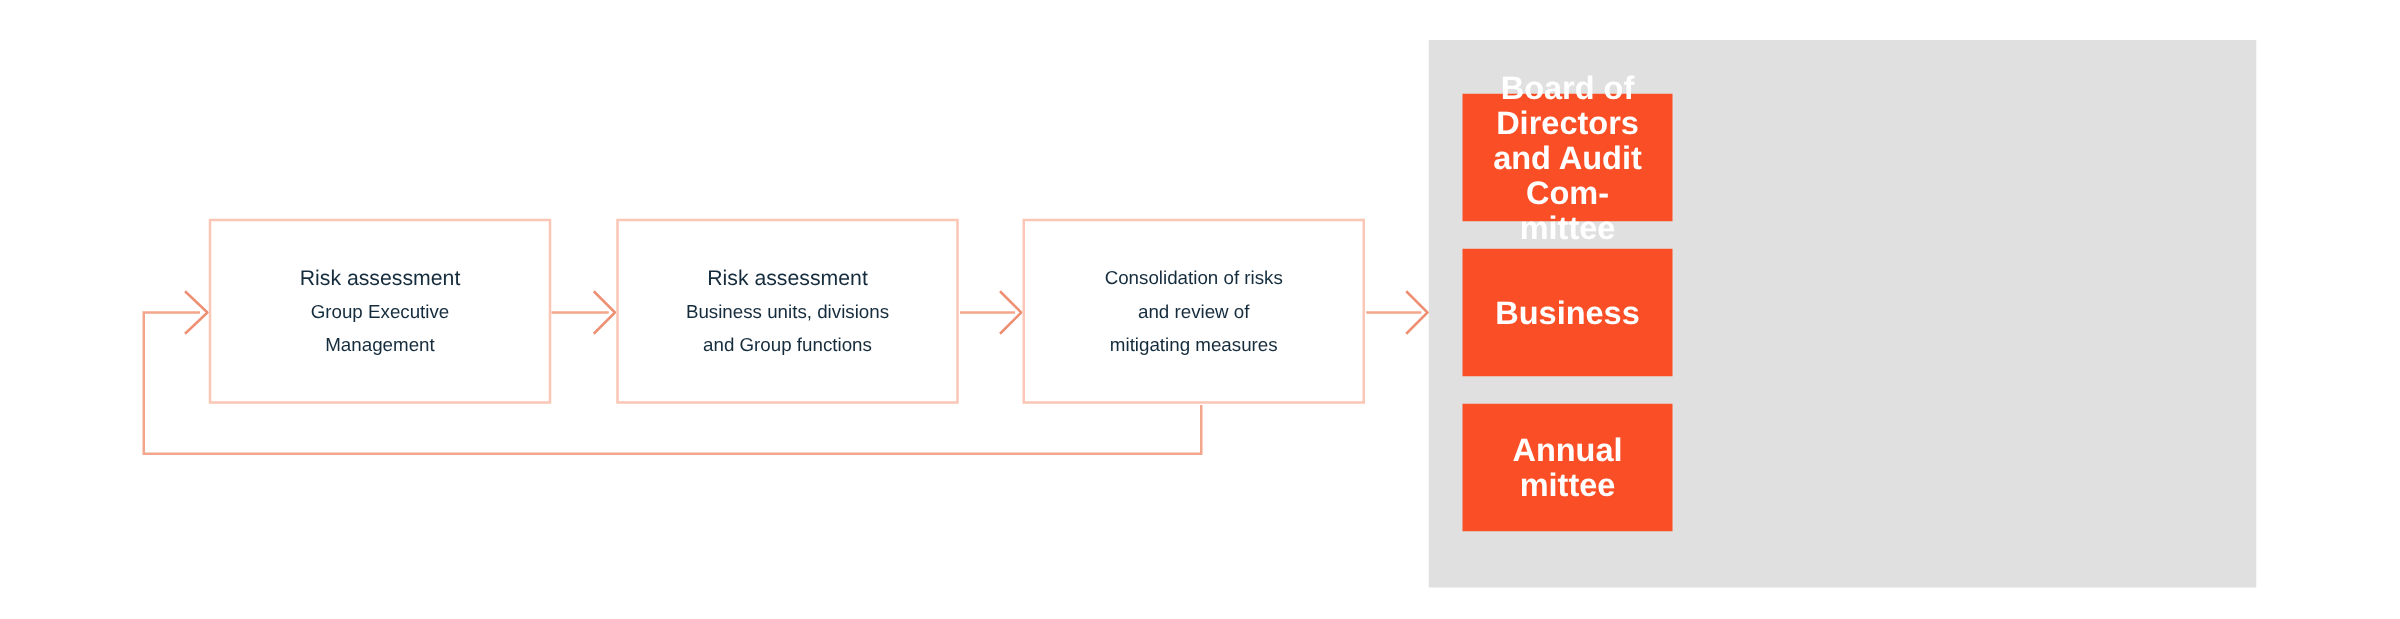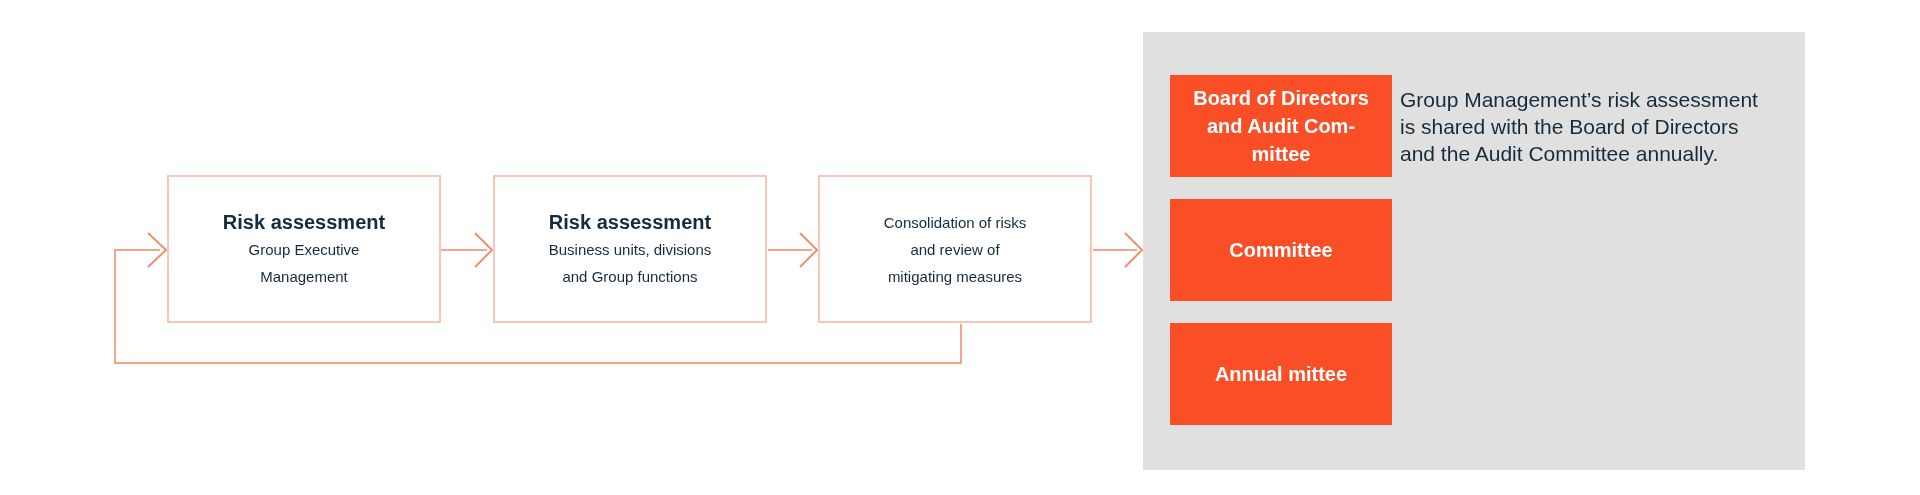--- a/index.html
+++ b/index.html
@@ -29,21 +29,21 @@
   .flow-box{
     position:absolute;top:175px;width:274px;height:148px;
     background:#ffffff;
     border:2px solid var(--box-border);
     box-sizing:border-box;
     display:flex;flex-direction:column;align-items:center;justify-content:center;
     text-align:center;
     z-index:1;
   }
   .flow-box .box-title{
-    font-size:20px;line-height:27px;font-weight:700;
+    font-size:17px;line-height:27px;font-weight:400;
     white-space:pre-line;
   }
   .flow-box .box-body{
     font-size:15px;line-height:27px;font-weight:400;
     white-space:pre-line;
   }
   #flow-box-1{left:167px;}
   #flow-box-2{left:493px;}
   #flow-box-3{left:818px;}
   .panel{
@@ -51,26 +51,26 @@
     background:var(--panel-gray);
     z-index:1;
   }
   .panel-row{
     position:absolute;left:0;width:662px;height:102px;
   }
   #panel-row-1{top:43px;}
   #panel-row-2{top:167px;}
   #panel-row-3{top:291px;}
   .panel-label{
-    position:absolute;left:27px;top:0;width:222px;height:102px;
+    position:absolute;left:27px;top:0;width:168px;height:102px;
     background:var(--accent);
     color:var(--label-text);
     display:flex;align-items:center;justify-content:center;
     text-align:center;
-    font-size:20px;line-height:28px;font-weight:700;
+    font-size:26px;line-height:28px;font-weight:700;
     white-space:pre-line;
   }
   .panel-desc{
     position:absolute;left:257px;top:0;width:400px;height:102px;
     display:flex;align-items:center;
     font-size:21px;line-height:27px;font-weight:400;
     color:var(--navy);
     white-space:pre-line;
   }
 </style>
@@ -112,27 +112,24 @@
 and review of
 mitigating measures</div>
   </div>
 
   <div class="panel">
 
     <div class="panel-row" id="panel-row-1">
       <div class="panel-label">Board of Directors
 and Audit Com-
 mittee</div>
-      <div class="panel-desc">Group Management’s risk assessment
-is shared with the Board of Directors
-and the Audit Committee annually.</div>
     </div>
 
     <div class="panel-row" id="panel-row-2">
-      <div class="panel-label">Committee</div>
+      <div class="panel-label">Business</div>
     </div>
 
     <div class="panel-row" id="panel-row-3">
       <div class="panel-label">Annual mittee</div>
     </div>
 
   </div>
 
 </div>
 

